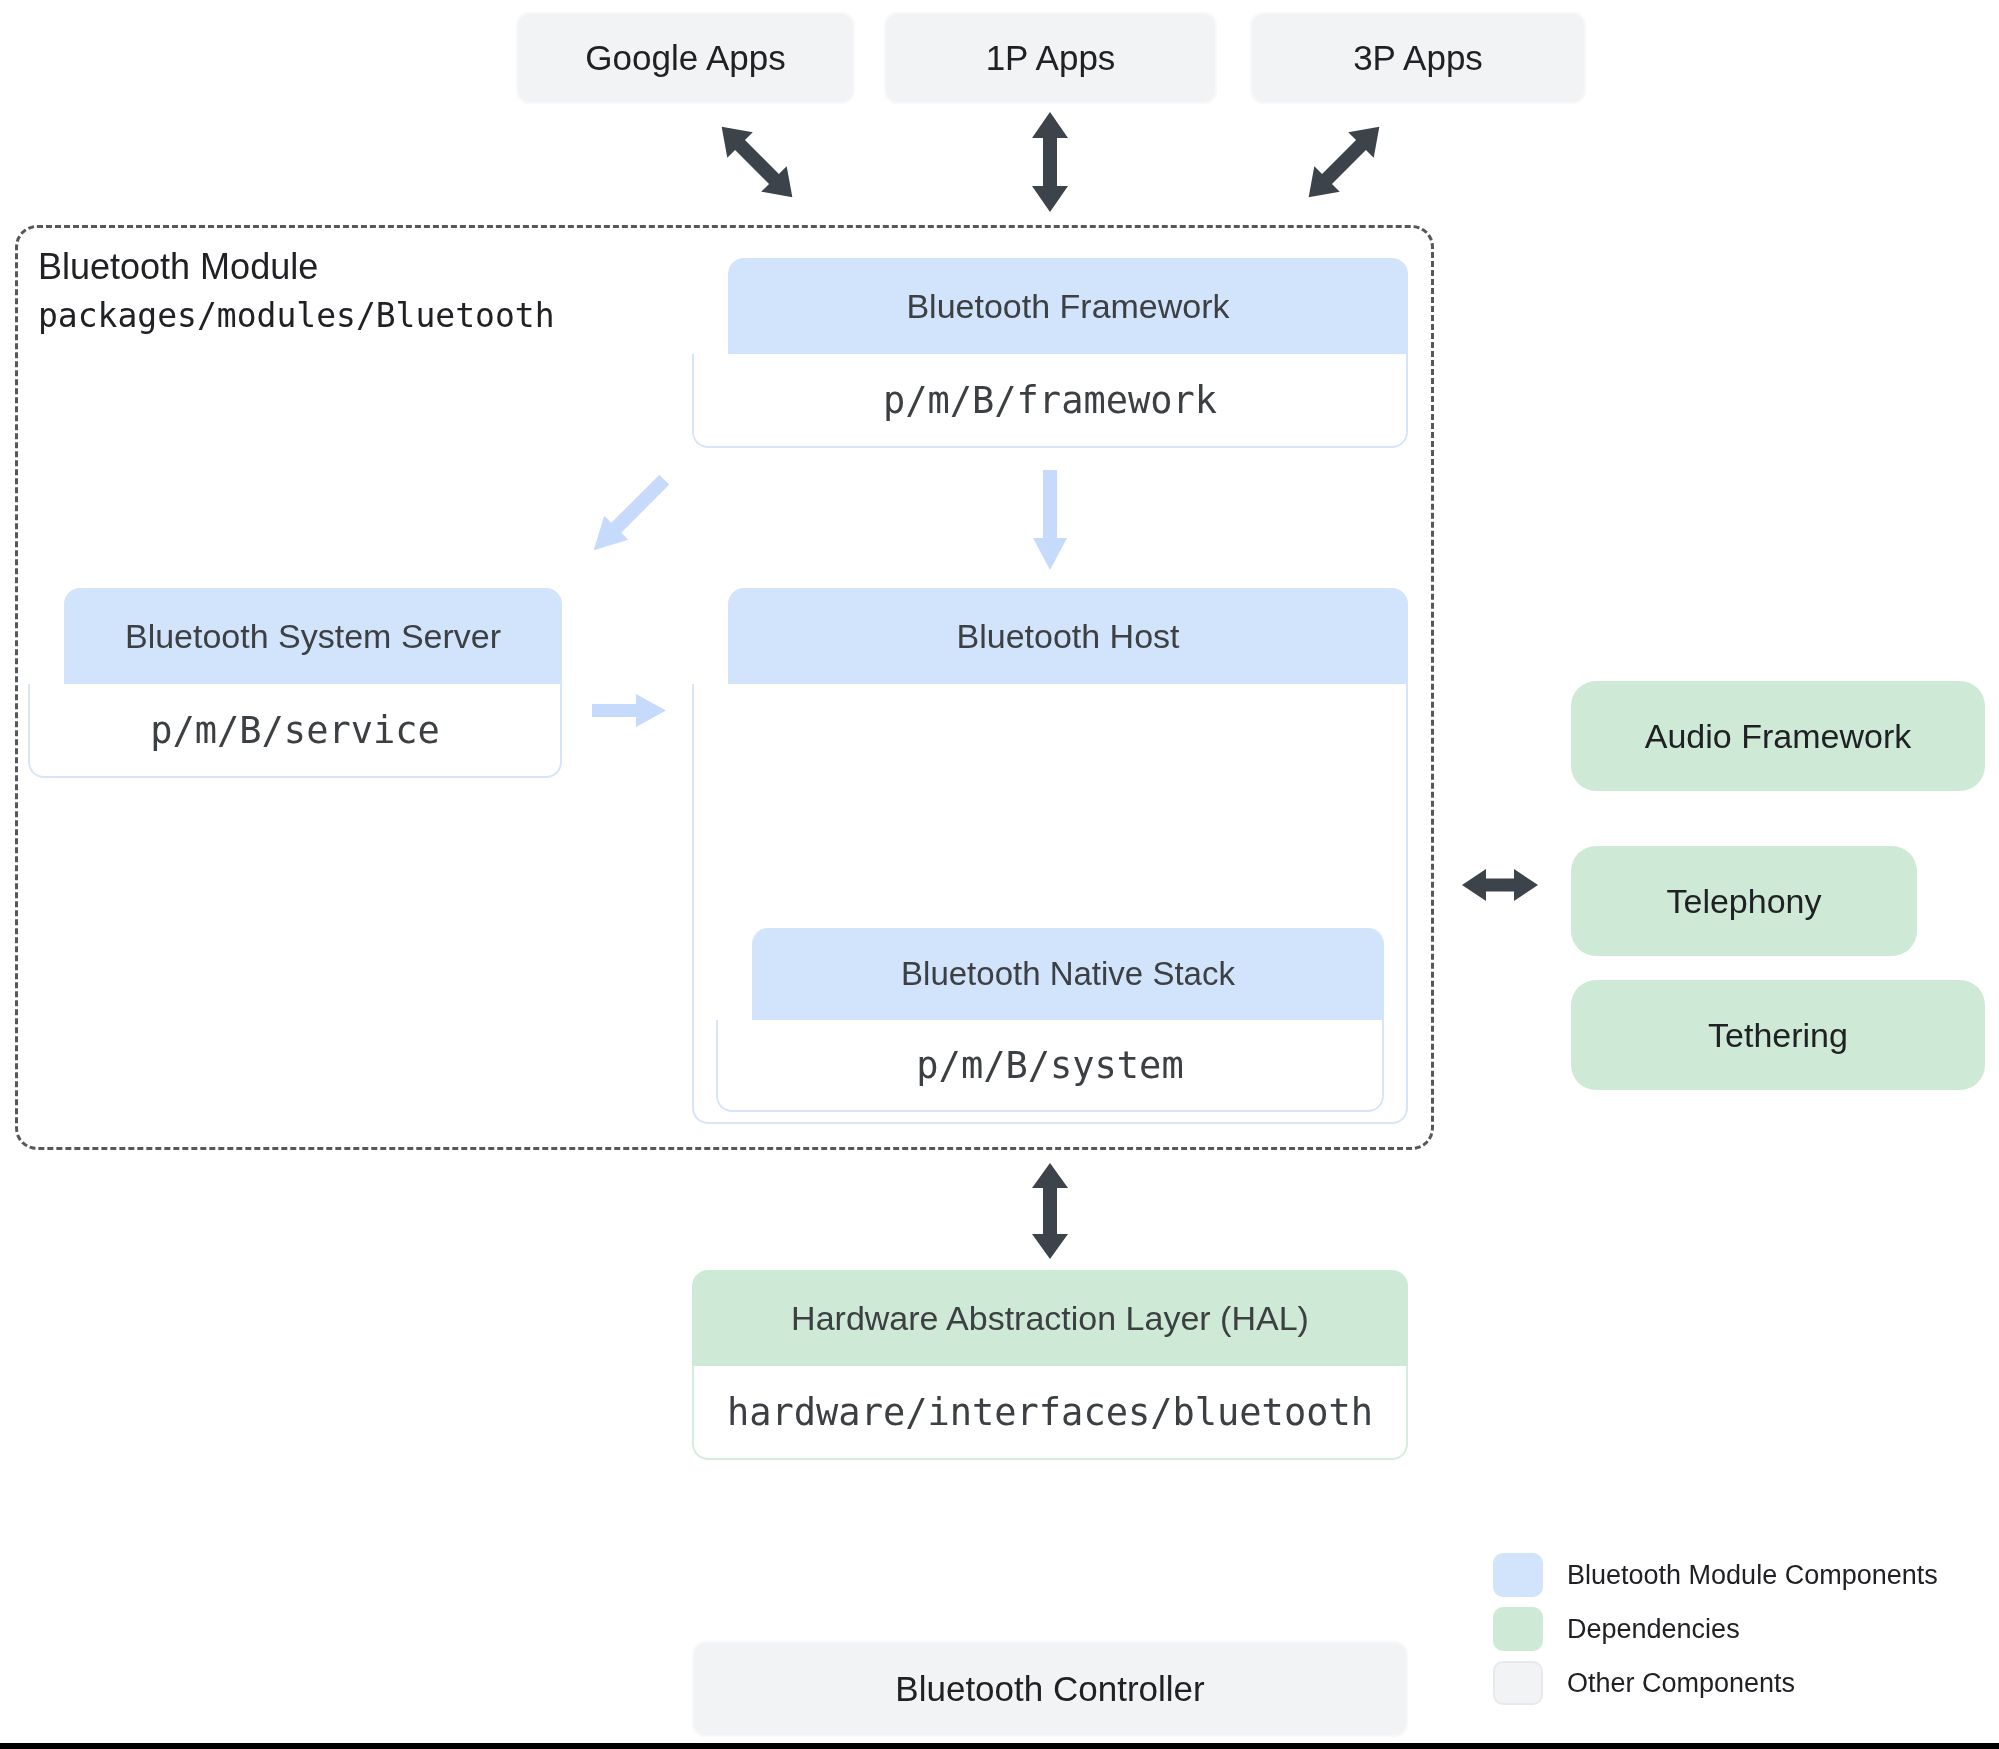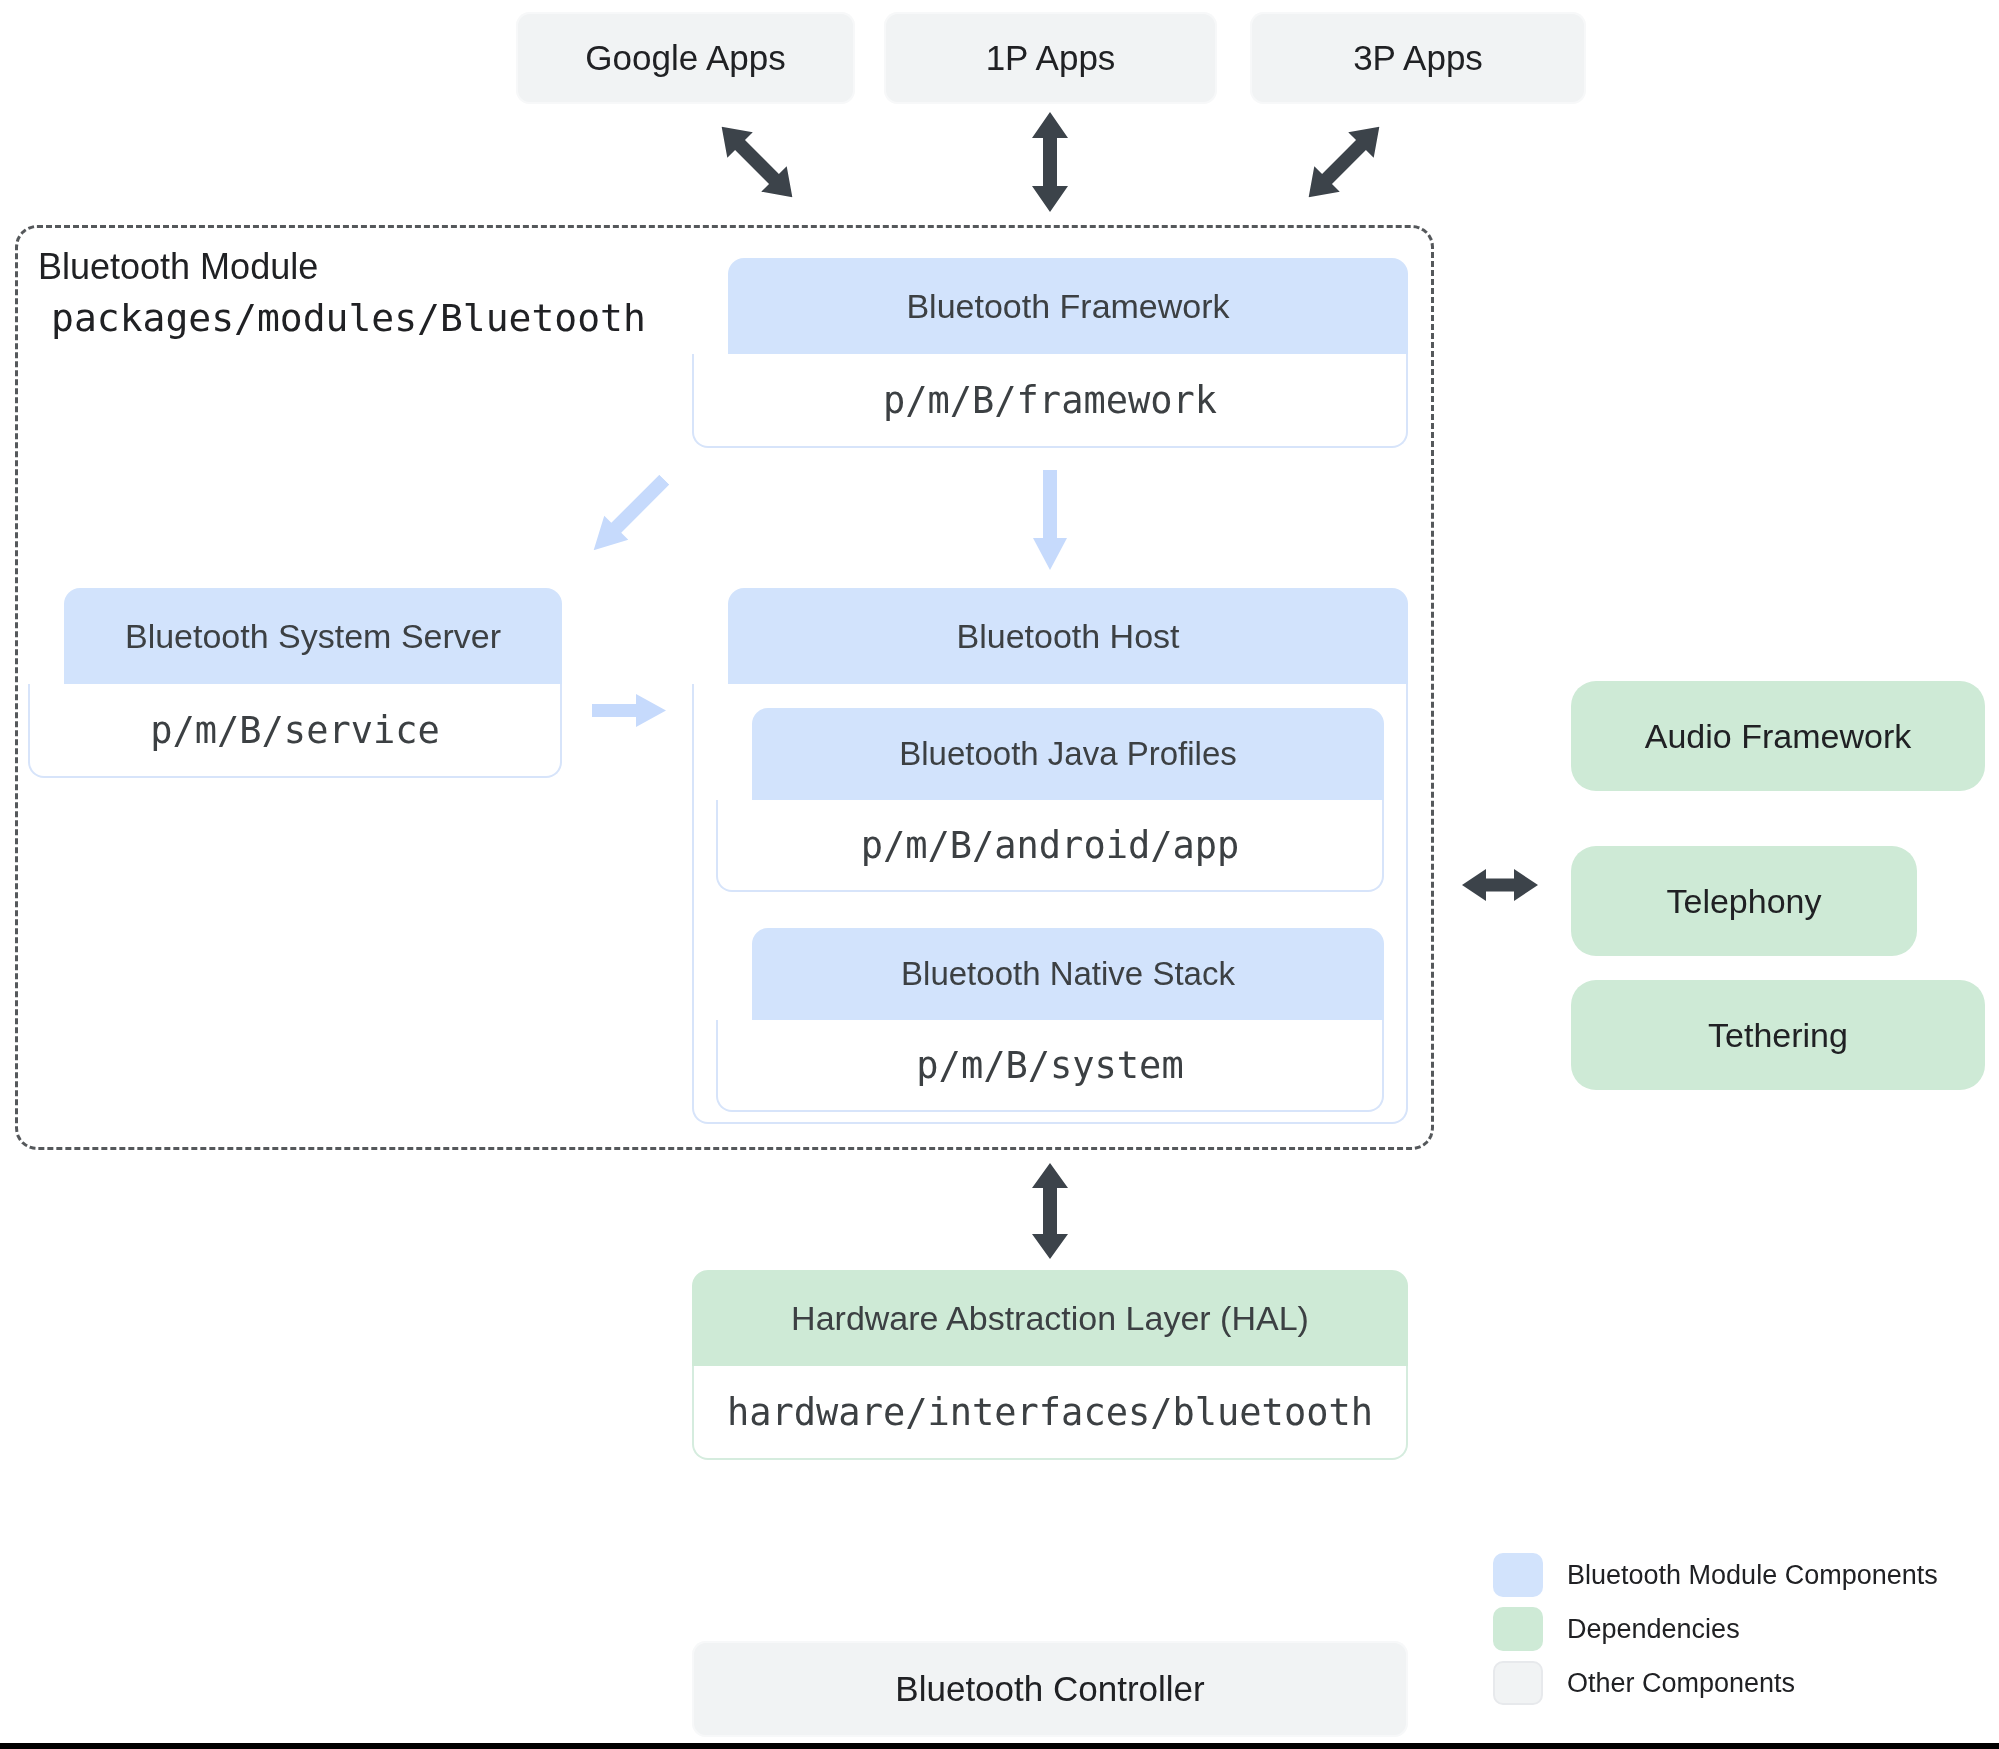--- a/index.html
+++ b/index.html
@@ -30,21 +30,21 @@
   
   .dep-box{
     background:#ceead6;border-radius:25px;display:flex;align-items:center;justify-content:center;
     font-size:34px;color:#202124;
   }
   
   .dashed{
     border:3px dashed #55585b;border-radius:22px;box-sizing:border-box;
   }
   .module-title{font-size:36px;color:#202124;}
-  .module-path{font-family:"DejaVu Sans Mono",monospace;font-size:38px;color:#202124;margin-left:13px;}
+  .module-path{font-family:"DejaVu Sans Mono",monospace;font-size:33px;color:#202124;}
   
   .host-body{
     background:#ffffff;border:2px solid #d7e4fa;border-top:none;border-radius:0 0 16px 16px;
     box-sizing:border-box;
   }
   
   .legend-row{display:flex;align-items:center;}
   .swatch{width:50px;height:44px;border-radius:10px;margin-right:24px;flex:0 0 auto;}
   .swatch-blue{background:#d2e3fc;}
   .swatch-green{background:#ceead6;}
@@ -111,28 +111,20 @@
   <svg class="abs" style="left:592px;top:692px;" width="74" height="37" viewBox="0 0 74 37">
     <polygon fill="#c6dafc" points="0,12 44,12 44,2 74,18.5 44,35 44,25 0,25"></polygon>
   </svg>
 
   <div class="abs" style="left:692px;top:588px;width:716px;">
     <div class="hdr blue" style="height:96px;">
       <span>Bluetooth Host</span>
     </div>
     <div class="host-body" style="height:440px;position:relative;">
 
-      <div class="abs" style="left:22px;top:24px;width:668px;">
-        <div class="hdr blue" style="height:92px;font-size:33px;">
-          <span>Bluetooth Java Profiles</span>
-        </div>
-        <div class="bdy blue" style="height:92px;">
-          <span>p/m/B/android/app</span>
-        </div>
-      </div>
 
       <div class="abs" style="left:22px;top:244px;width:668px;">
         <div class="hdr blue" style="height:92px;font-size:33px;">
           <span>Bluetooth Native Stack</span>
         </div>
         <div class="bdy blue" style="height:92px;">
           <span>p/m/B/system</span>
         </div>
       </div>
     </div>

